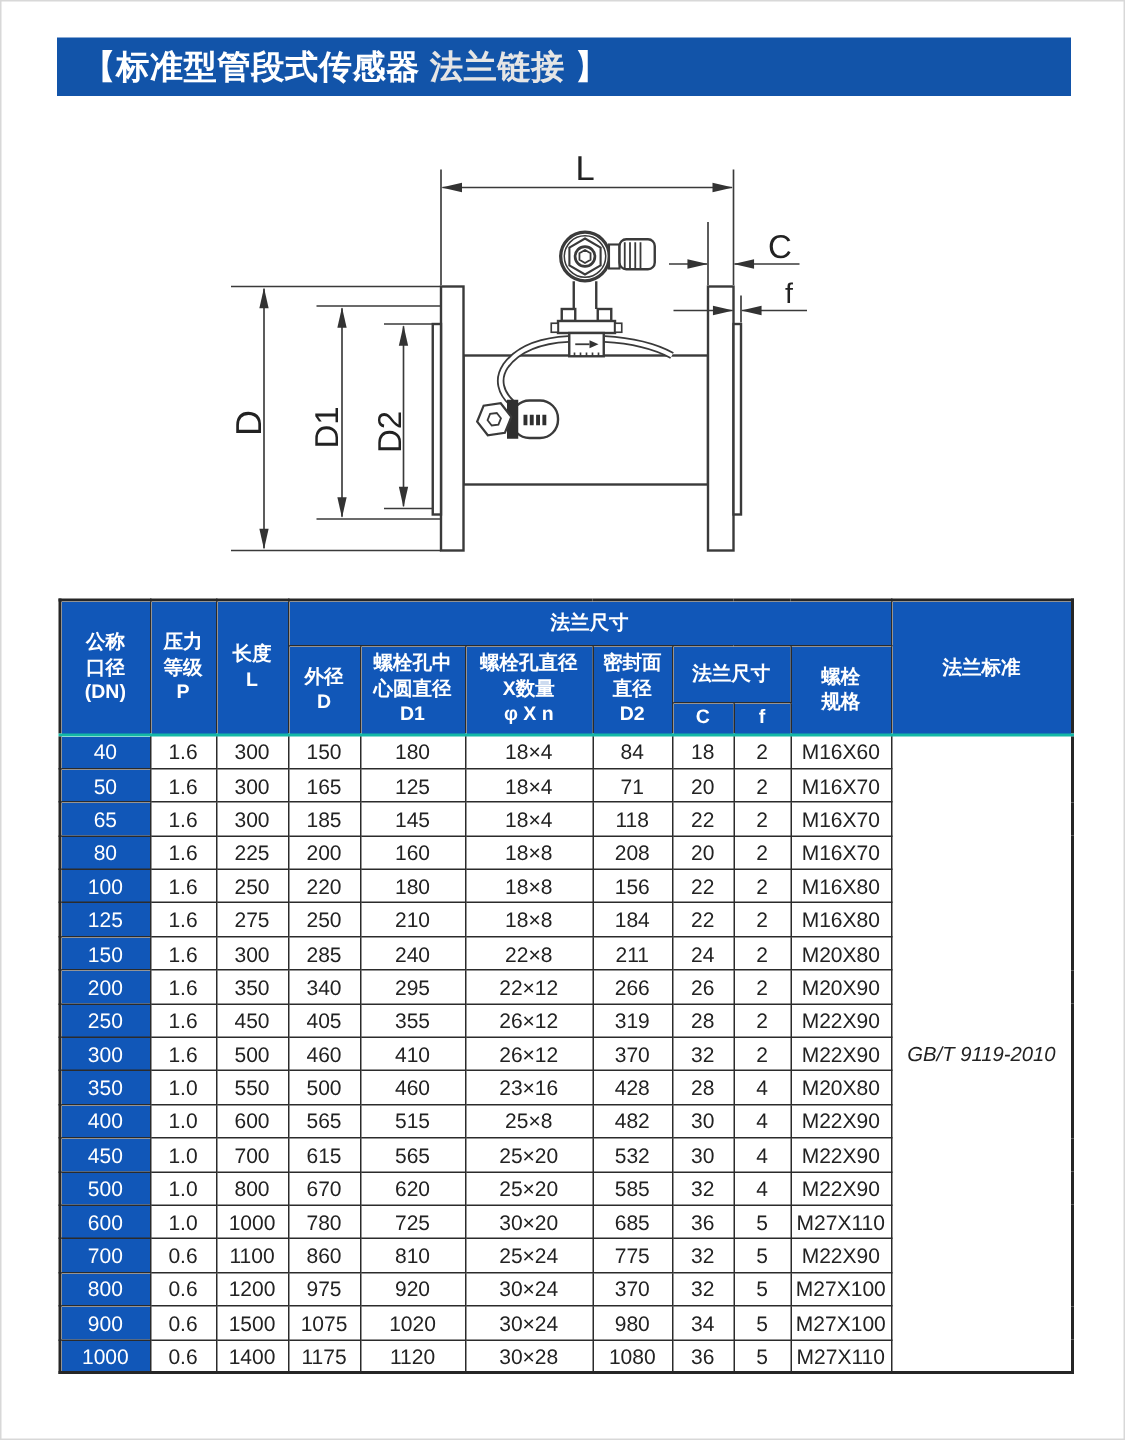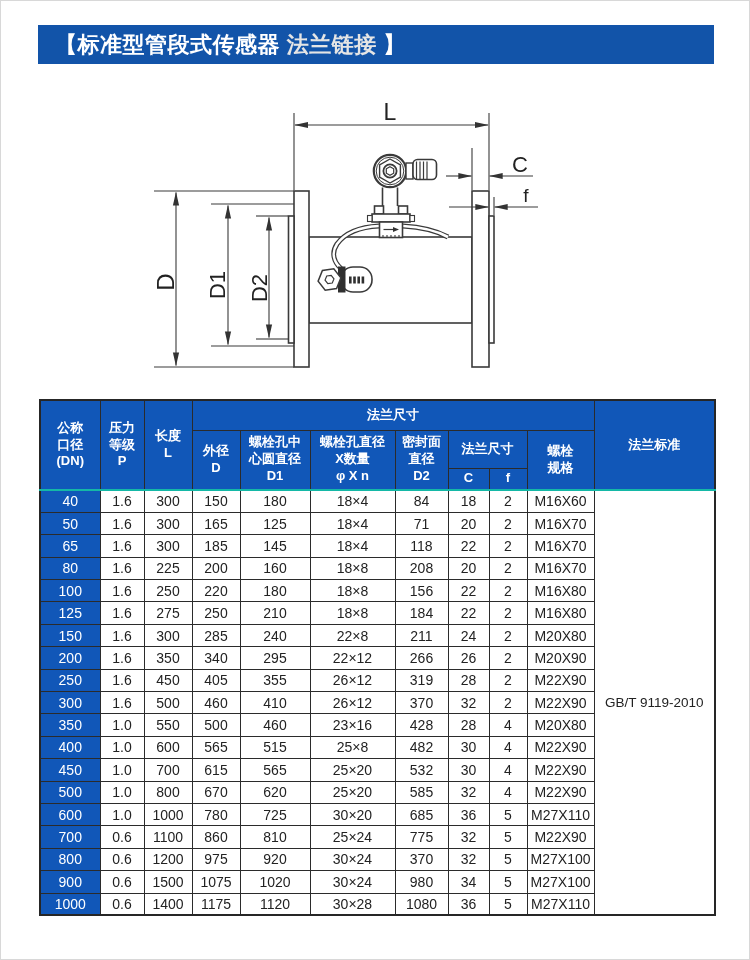--- a/index.html
+++ b/index.html
@@ -20,21 +20,21 @@
              border:2px solid #262626;}
   table.spec th, table.spec td{border:1px solid #2b2b2b;text-align:center;
              vertical-align:middle;padding:0;overflow:hidden;}
   table.spec thead th{background:#1157b8;color:#ffffff;font-size:13px;
              font-weight:bold;white-space:pre-line;line-height:1.3;}
   table.spec thead{border-bottom:2px solid #14b8a6;}
   tr.hr1{height:30px;} tr.hr2{height:38px;} tr.hr3{height:22px;}
   table.spec tbody tr{height:22.4px;}
   table.spec tbody td{font-size:14px;color:#222222;line-height:1;}
   table.spec tbody td.dn{background:#1157b8;color:#ffffff;text-align:center;}
-  table.spec tbody td.std{background:#ffffff;font-size:13.5px;color:#222;}
+  table.spec tbody td.std{background:#ffffff;font-size:13.5px;color:#222;font-style:italic;}
 </style>
 </head>
 <body>
 
 <div class="page">
 
   <div class="title-bar">
     <div class="txt"><span>【标准型管段式传感器 </span><span class="hl">法兰链接</span><span> 】</span></div>
   </div>
 

